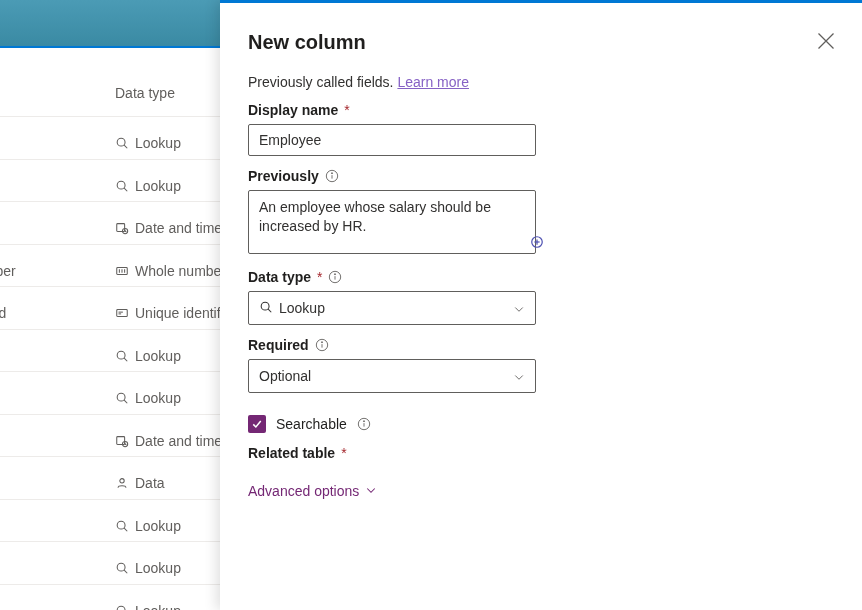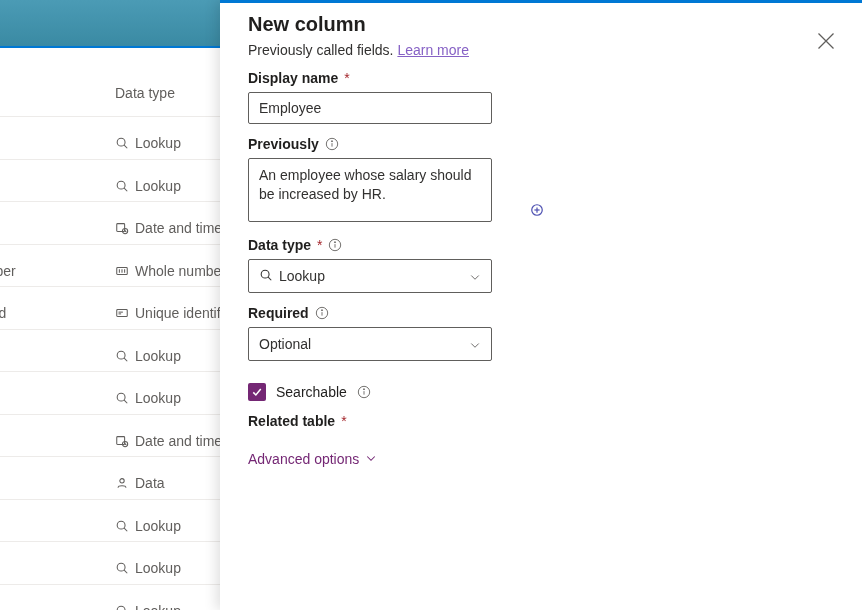--- a/index.html
+++ b/index.html
@@ -13,33 +13,33 @@
   .bg-banner::after { content:""; position:absolute; left:0; right:0; bottom:-2px; height:2px; background:#0078d4; }
 
   .bg-col-header { position: absolute; left: 115px; top: 85px; font-size: 14px; color: #605e5c; font-weight:400; }
   .bg-row { position: absolute; left: -80px; height: 42px; display: flex; align-items:center; color:#605e5c; font-size:14px; }
   .bg-row .c1 { width: 195px; padding-left:0; text-align:left; white-space:nowrap; }
   .bg-row .c2 { width: 160px; display:flex; align-items:center; gap:6px; }
   .bg-icon { width:14px; height:14px; display:inline-flex; align-items:center; justify-content:center; color:#605e5c; flex:0 0 auto; }
 
   
   .panel { position: absolute; right: 0; top: 0; width: 642px; height: 610px; background: #fff; box-shadow: -4px 0 12px rgba(0,0,0,0.12); border-top: 3px solid #0078d4; }
-  .panel-inner { padding: 10px 28px 10px 28px; height:100%; overflow:hidden; }
+  .panel-inner { padding: 28px 28px 10px 28px; height:100%; overflow:hidden; }
   .panel-title { font-size: 20px; font-weight: 600; color: #201f1e; }
-  .panel-sub { margin-top: 6px; font-size: 14px; color: #323130; }
+  .panel-sub { margin-top: 20px; font-size: 14px; color: #323130; }
   .panel-sub a { color: #8661c5; text-decoration: underline; cursor:pointer; }
   .close { position:absolute; top: 28px; right: 26px; width:20px; height:20px; display:flex; align-items:center; justify-content:center; color:#605e5c; cursor:pointer; }
 
   .field-block { margin-top: 12px; width: 304px; }
   .label-row { display:flex; align-items:center; gap:6px; font-size:14px; font-weight:600; color:#201f1e; margin-bottom:6px; }
   .req { color:#a4262c; font-weight:400; }
   .info-icon { width:14px; height:14px; color:#605e5c; display:inline-flex; align-items:center; justify-content:center; cursor:pointer; }
 
   .text-input, .select-input, .textarea-input {
-    width: 244px; border: 1px solid #605e5c; border-radius: 2px; background:#fff;
+    width: 288px; border: 1px solid #605e5c; border-radius: 2px; background:#fff;
     font-family: inherit; font-size:14px; color:#323130; padding: 7px 10px;
   }
   .textarea-input { height: 64px; resize: none; line-height:1.35; }
   .select-input { display:flex; align-items:center; justify-content:space-between; height:34px; cursor:pointer; }
   .select-input .sel-left { display:flex; align-items:center; gap:6px; }
   .chev { width:12px; height:12px; color:#605e5c; }
 
   .checkbox-row { display:flex; align-items:center; gap:10px; margin-top:22px; width:304px; }
   .cb { width:18px; height:18px; background:#742774; display:flex; align-items:center; justify-content:center; color:#fff; border-radius:2px; cursor:pointer; }
   .cb svg { width:12px; height:12px; }

